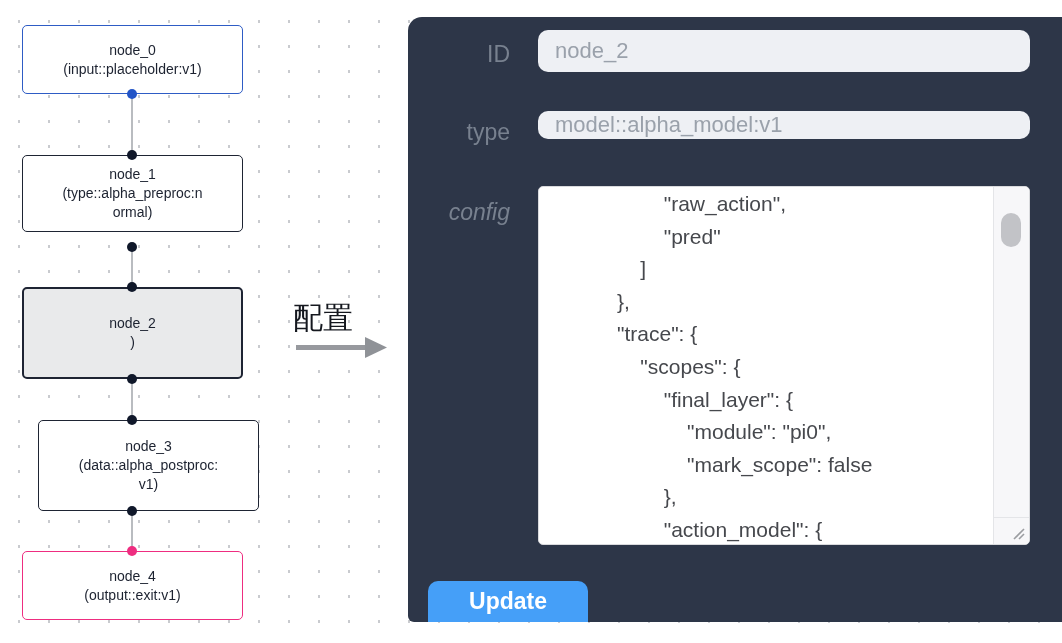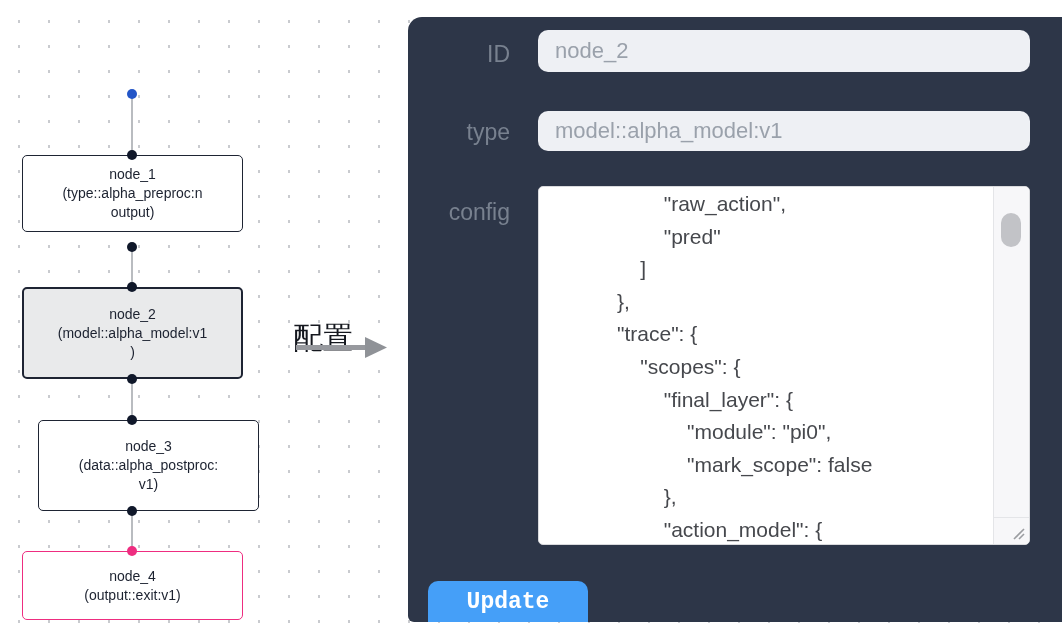--- a/index.html
+++ b/index.html
@@ -24,39 +24,39 @@
   .node.n4{top:551px;height:69px;border-color:#ee2d80;}
   .edge{position:absolute;left:131px;width:2px;background:#b9bcc0;z-index:1;}
   .e0{top:94px;height:61px;} .e1{top:247px;height:40px;}
   .e2{top:379px;height:41px;} .e3{top:511px;height:40px;}
   .handle{position:absolute;left:127px;width:10px;height:10px;border-radius:50%;
     background:#10182a;z-index:3;}
   .handle.blue{background:#2355c7;} .handle.pink{background:#ee2d80;}
   .h0b{top:89px;} .h1t{top:150px;} .h1b{top:242px;} .h2t{top:282px;}
   .h2b{top:374px;} .h3t{top:415px;} .h3b{top:506px;} .h4t{top:546px;}
   
-  .transition-label{position:absolute;left:293px;top:298px;font-size:30px;color:#15181f;z-index:2;margin-top:20px;}
+  .transition-label{position:absolute;left:293px;top:298px;font-size:30px;color:#15181f;z-index:2;}
   .transition-arrow{position:absolute;left:295px;top:336px;z-index:2;}
   
   .panel{
     position:absolute;left:408px;top:17px;width:642px;height:605px;
     background:#2d3648;border-radius:14px 14px 6px 6px;z-index:4;padding-left:28px;
   }
   .field-label{
     position:absolute;left:0;width:102px;text-align:right;
     font-size:23px;color:#78818f;line-height:26px;
   }
-  .lbl-id{top:24px;} .lbl-type{top:102px;} .lbl-config{top:182px;}
+  .lbl-id{top:24px;} .lbl-type{top:102px;} .lbl-config{top:182px;font-style:italic;}
   .text-input{
     position:absolute;left:130px;width:492px;height:42px;box-sizing:border-box;
     background:#eef0f4;border:none;border-radius:10px;outline:none;
     font-family:"Liberation Sans",sans-serif;font-size:22px;color:#9aa1ab;
     padding:0 14px 0 17px;
   }
-  .in-id{top:13px;} .in-type{top:94px;height:40px;}
+  .in-id{top:13px;} .in-type{top:94px;height:28px;}
   .config-box{
     position:absolute;left:130px;top:169px;width:492px;height:359px;box-sizing:border-box;
     background:#ffffff;border:1px solid #d9dadd;border-radius:5px;overflow:hidden;
   }
   .config-text{
     position:absolute;left:0;top:0;bottom:0;right:36px;margin:0;overflow:hidden;
     font-family:"Liberation Sans",sans-serif;font-size:21px;line-height:32.6px;
     color:#46484d;white-space:pre;padding:1px 0 0 8px;
   }
   .scroll-track{
@@ -68,42 +68,45 @@
     background:#c2c3c7;border-radius:10px;
   }
   .scroll-corner{
     position:absolute;right:0;bottom:0;width:35px;height:26px;
     background:#f7f7f9;border-left:1px solid #e4e5e8;border-top:1px solid #e4e5e8;
   }
   .resize-glyph{position:absolute;right:3px;bottom:3px;}
   .update-btn{
     position:absolute;left:20px;bottom:0;width:160px;height:41px;
     background:#459ff8;border:none;border-radius:10px 10px 0 0;
-    font-family:Liberation Mono, monospace;font-size:23px;font-weight:600;
+    font-family:Liberation Sans, sans-serif;font-size:23px;font-weight:600;
     color:#ffffff;cursor:pointer;
   }
 </style>
 </head>
 <body>
 
 <div style="position:absolute;inset:0;">
 
   <div class="edge e0"></div>
   <div class="edge e1"></div>
   <div class="edge e2"></div>
   <div class="edge e3"></div>
 
+  <div class="node n0">
+    <div>node_0</div>
+    <div>(input::placeholder:v1)</div>
+  </div>
   <div class="node n1">
     <div>node_1</div>
     <div>(type::alpha_preproc:n</div>
-    <div>output)</div>
+    <div>ormal)</div>
   </div>
   <div class="node n2">
     <div>node_2</div>
-    <div>(model::alpha_model:v1</div>
     <div>)</div>
   </div>
   <div class="node n3">
     <div>node_3</div>
     <div>(data::alpha_postproc:</div>
     <div>v1)</div>
   </div>
   <div class="node n4">
     <div>node_4</div>
     <div>(output::exit:v1)</div>

